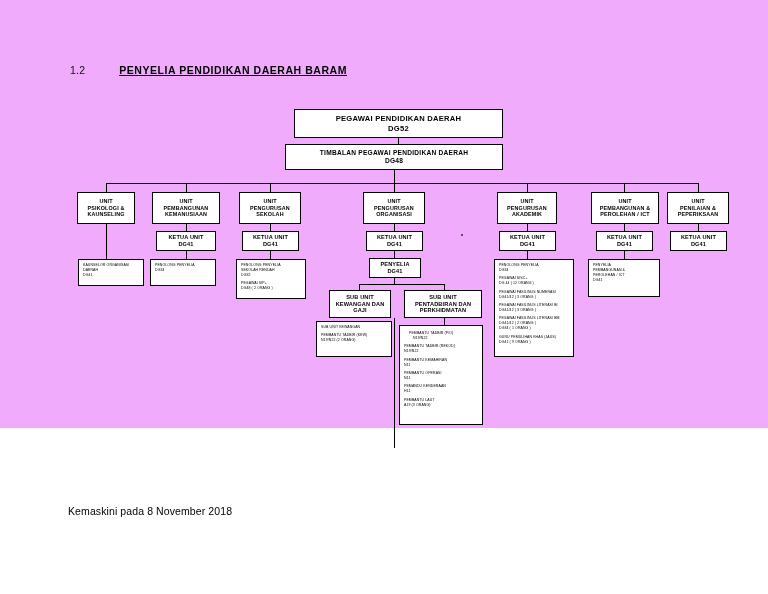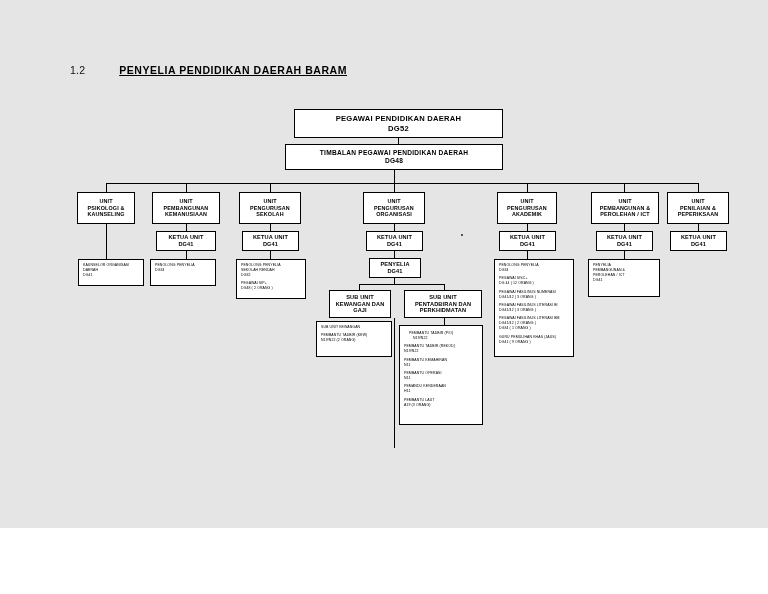--- a/index.html
+++ b/index.html
@@ -10,22 +10,22 @@
   body {
     width: 768px;
     height: 594px;
     font-family: "Liberation Sans", sans-serif;
     color: #000000;
     overflow: hidden;
   }
   #page {
     position: relative;
     width: 768px;
-    height: 528px;
-    background: #e5e5e5;
+    height: 428px;
+    background: #f0abfc;
   }
 
   
   .doc-heading {
     position: absolute;
     display: flex;
     align-items: baseline;
   }
   .heading-num {
     font-size: 10.5px;
@@ -343,14 +343,15 @@
     <span class="ln">UNIT</span>
     <span class="ln">PENILAIAN &amp;</span>
     <span class="ln">PEPERIKSAAN</span>
   </div>
   <div class="vline" style="left:698px; top:224px; height:7px;"></div>
   <div class="box box-ketua" style="left:670px; top:231px; width:57px; height:20px;">
     <span class="ln">KETUA UNIT</span>
     <span class="ln">DG41</span>
   </div>
 
+  <div class="doc-footer" style="left:68px; top:505px;">Kemaskini pada 8 November 2018</div>
 
 </div>
 
 </body></html>

